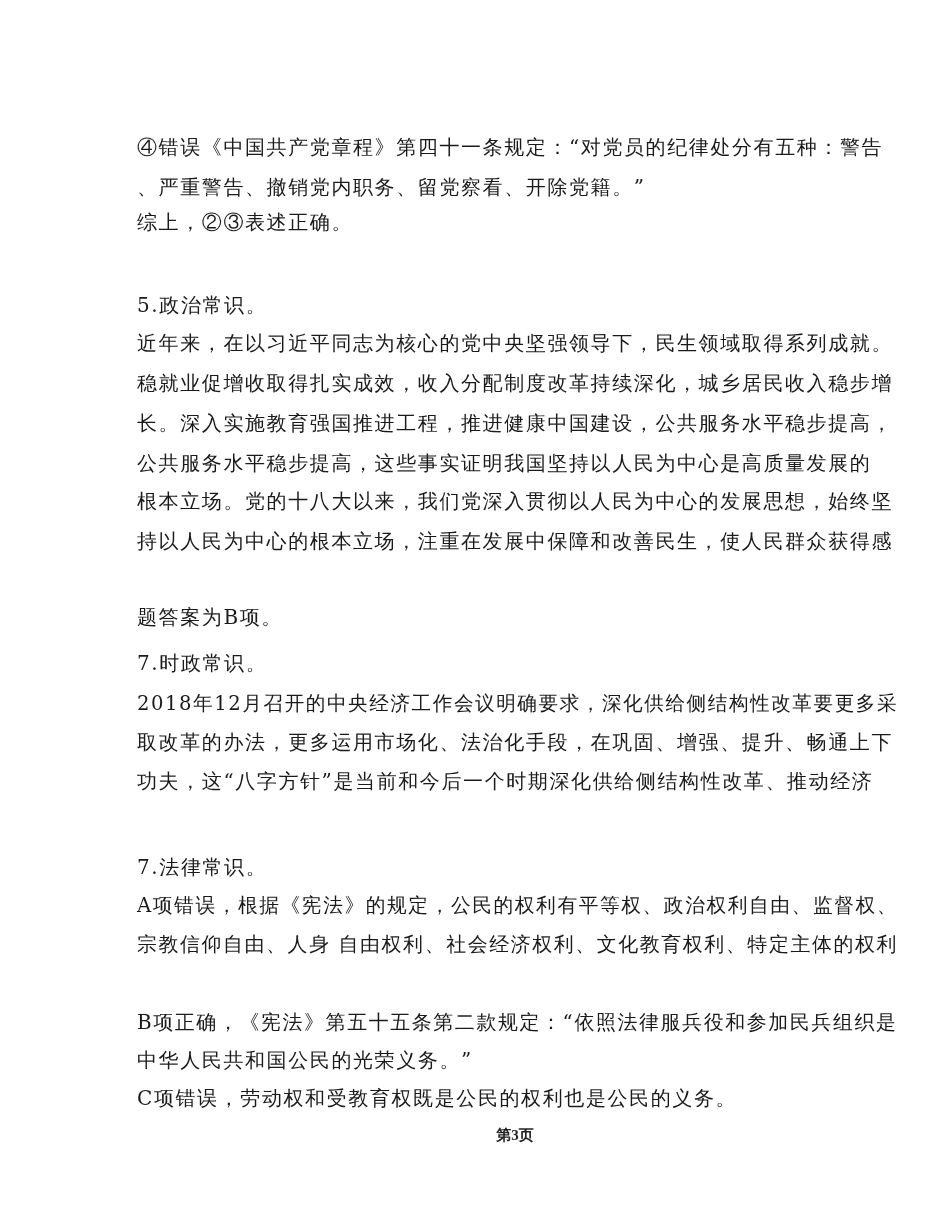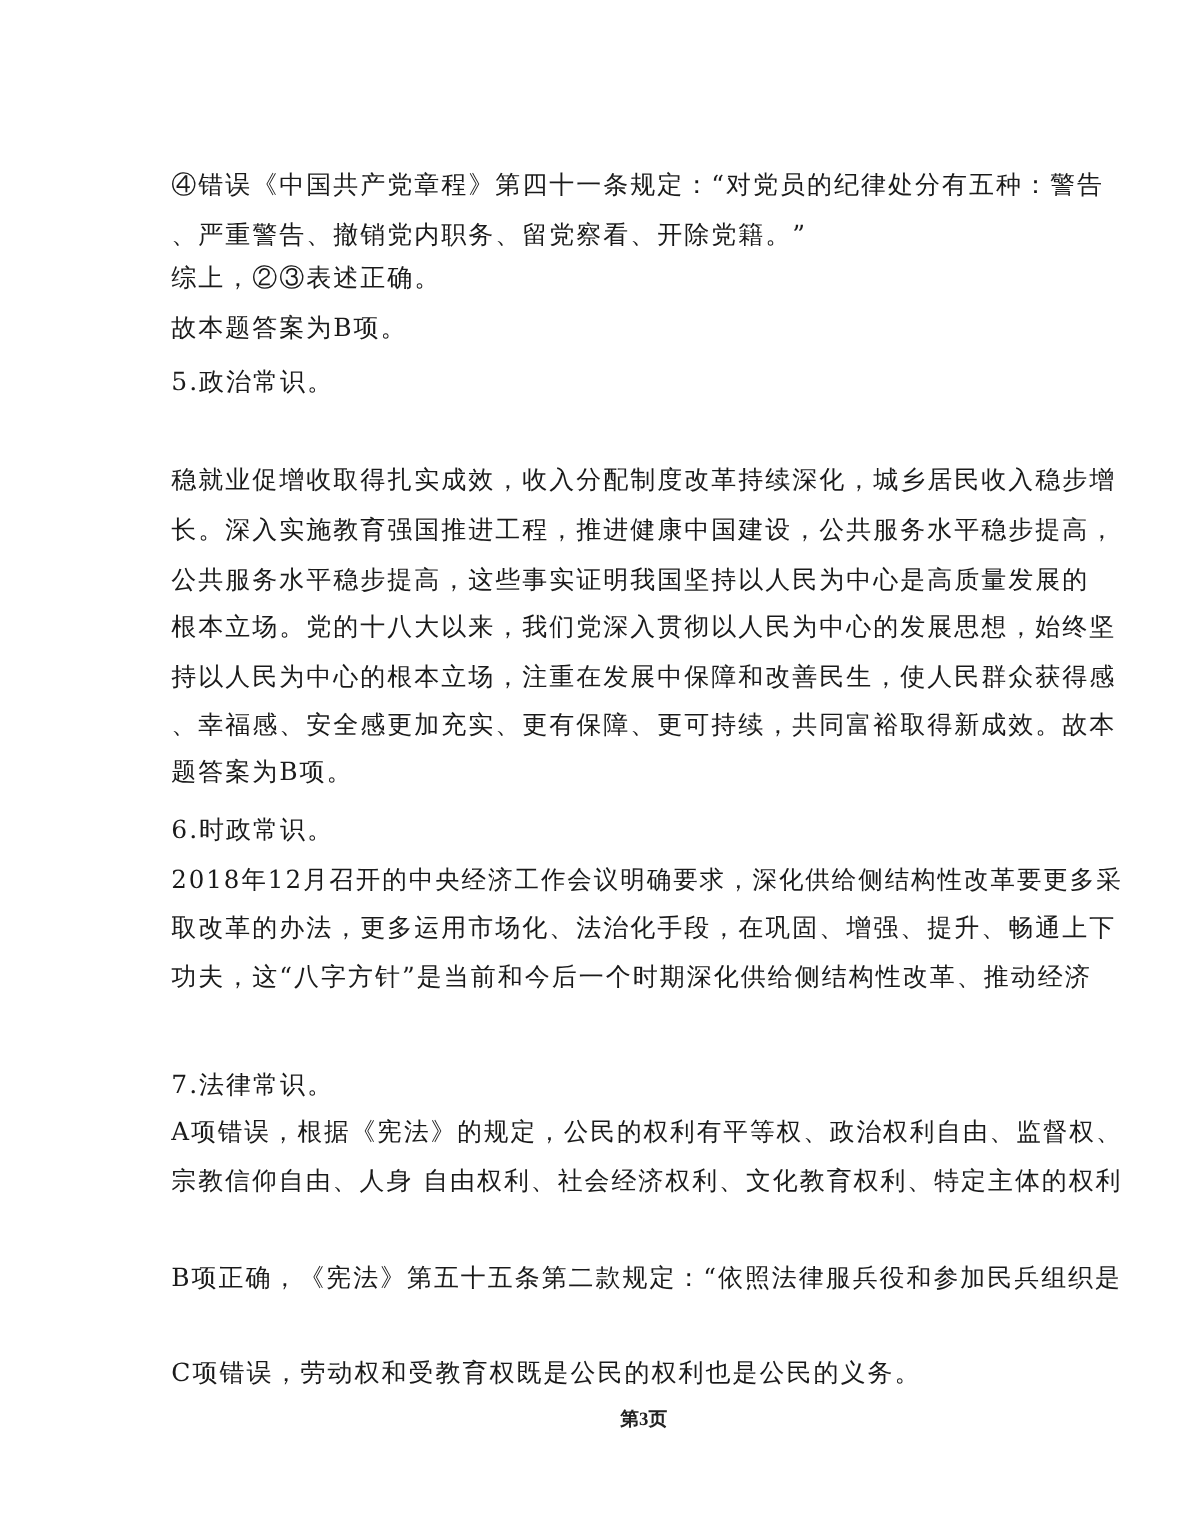--- a/index.html
+++ b/index.html
@@ -13,36 +13,36 @@
             font-weight: bold; color: #222; }
 </style>
 </head>
 <body>
 
 <div class="page">
 
   <div class="line" style="top:134px">④错误《中国共产党章程》第四十一条规定：“对党员的纪律处分有五种：警告</div>
   <div class="line" style="top:209px">综上，②③表述正确。</div>
   <div class="line" style="top:174px">、严重警告、撤销党内职务、留党察看、开除党籍。”</div>
-  <div class="line" style="top:249px">故本题答案为B项。</div>
 
   <div class="line" style="top:292px">5.政治常识。</div>
+  <div class="line" style="top:330px">近年来，在以习近平同志为核心的党中央坚强领导下，民生领域取得系列成就。</div>
   <div class="line" style="top:370px">稳就业促增收取得扎实成效，收入分配制度改革持续深化，城乡居民收入稳步增</div>
   <div class="line" style="top:410px">长。深入实施教育强国推进工程，推进健康中国建设，公共服务水平稳步提高，</div>
   <div class="line" style="top:450px">公共服务水平稳步提高，这些事实证明我国坚持以人民为中心是高质量发展的</div>
   <div class="line" style="top:488px">根本立场。党的十八大以来，我们党深入贯彻以人民为中心的发展思想，始终坚</div>
   <div class="line" style="top:528px">持以人民为中心的根本立场，注重在发展中保障和改善民生，使人民群众获得感</div>
-  <div class="line" style="top:566px">、幸福感、安全感更加充实、更有保障、更可持续，共同富裕取得新成效。故本</div>
   <div class="line" style="top:604px">题答案为B项。</div>
 
-  <div class="line" style="top:650px">6.时政常识。</div>
+  <div class="line" style="top:650px">7.时政常识。</div>
   <div class="line" style="top: 690px; transform: scaleX(0.9794);">2018年12月召开的中央经济工作会议明确要求，深化供给侧结构性改革要更多采</div>
   <div class="line" style="top:768px">功夫，这“八字方针”是当前和今后一个时期深化供给侧结构性改革、推动经济</div>
   <div class="line" style="top:729px">取改革的办法，更多运用市场化、法治化手段，在巩固、增强、提升、畅通上下</div>
 
   <div class="line" style="top:854px">7.法律常识。</div>
   <div class="line" style="top: 892px; transform: scaleX(0.9858);">A项错误，根据《宪法》的规定，公民的权利有平等权、政治权利自由、监督权、</div>
   <div class="line" style="top: 931px; transform: scaleX(0.9961);">宗教信仰自由、人身 自由权利、社会经济权利、文化教育权利、特定主体的权利</div>
   <div class="line" style="top: 1009px; transform: scaleX(0.9974);">B项正确，《宪法》第五十五条第二款规定：“依照法律服兵役和参加民兵组织是</div>
+  <div class="line" style="top:1047px"> 中华人民共和国公民的光荣义务。”</div>
   <div class="line" style="top:1085px">C项错误，劳动权和受教育权既是公民的权利也是公民的义务。</div>
 
   <div class="footer">第3页</div>
 </div>
 
 </body></html>

